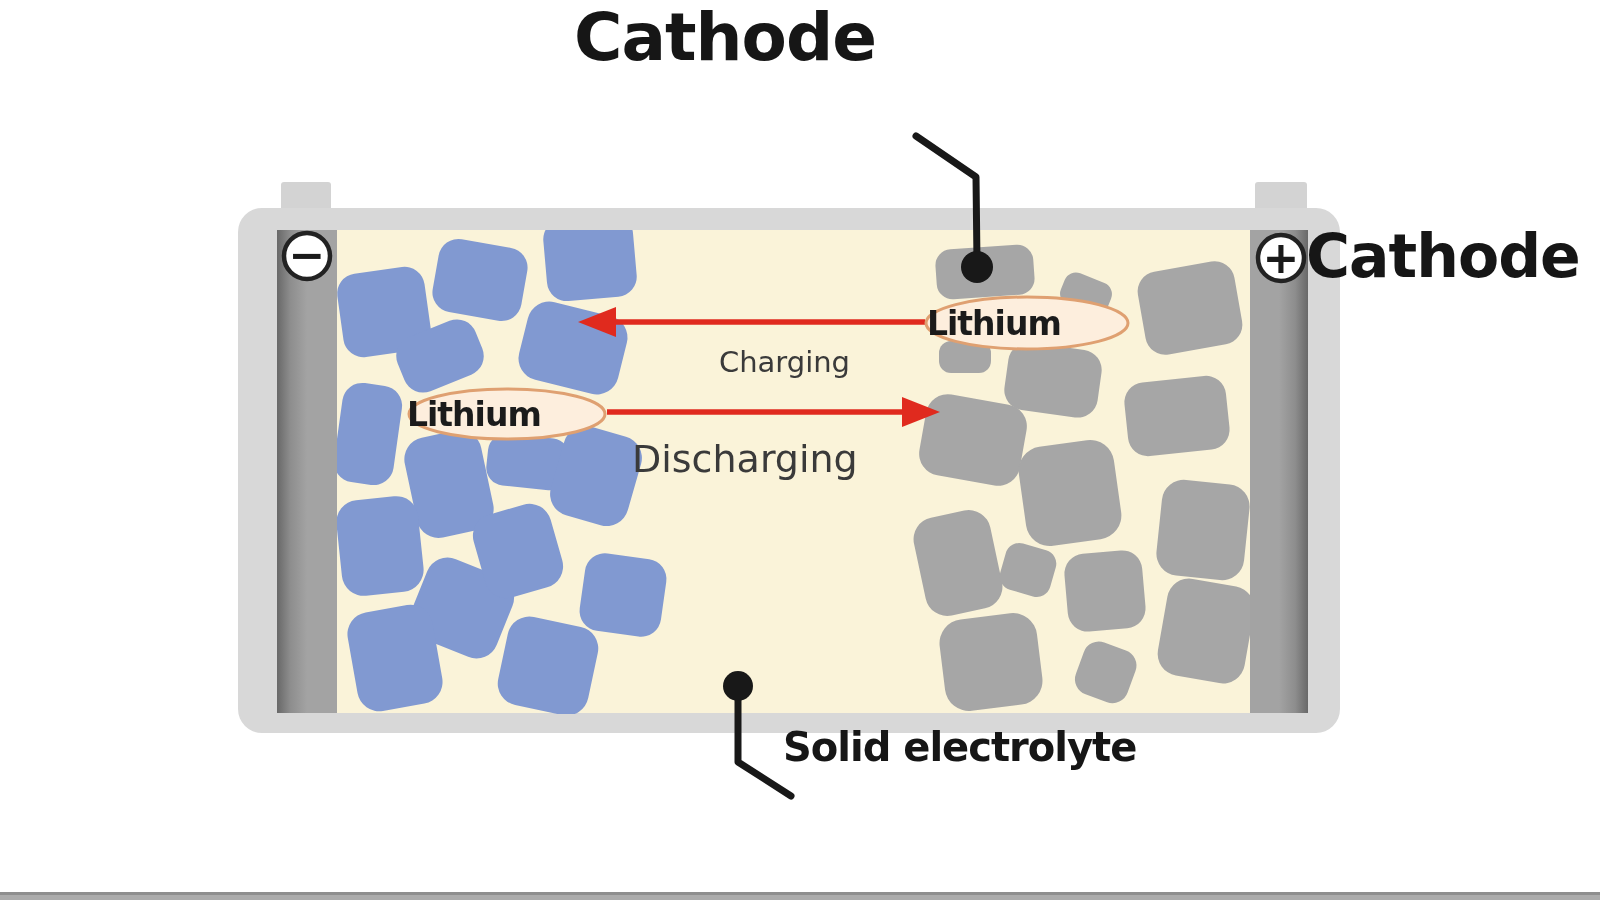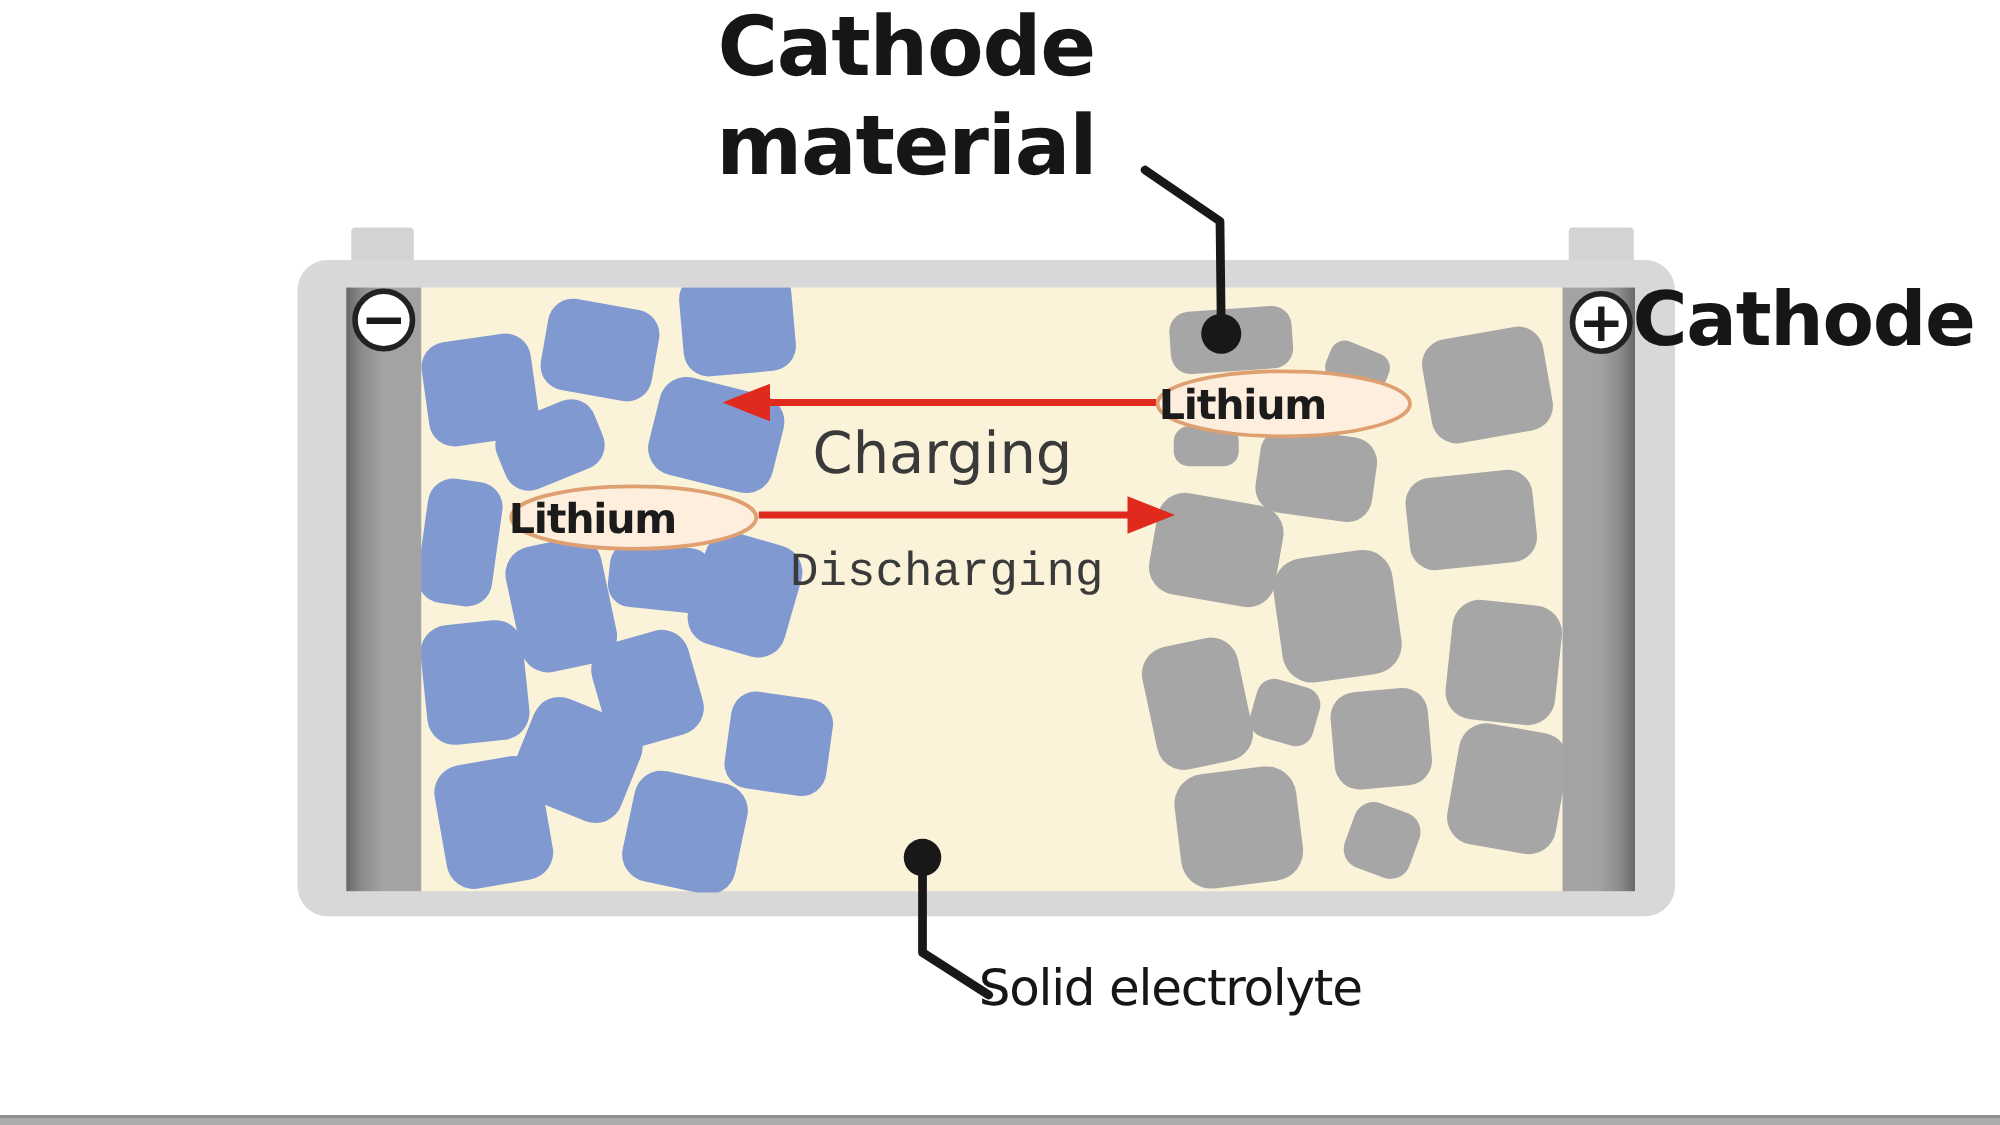--- a/index.html
+++ b/index.html
@@ -9,26 +9,26 @@
   }
   .stage svg{position:absolute;left:0;top:0;}
   .lbl{position:absolute;color:#161616;white-space:nowrap;}
   .title{
     left:510px;top:-2px;width:430px;text-align:center;
     font-size:66px;font-weight:700;line-height:79px;letter-spacing:-1px;
   }
   .title span{display:block;}
   .anode{left:30px;top:226px;font-size:60px;font-weight:700;line-height:64px;letter-spacing:-1px;}
   .cathode{left:1306px;top:224px;font-size:60px;font-weight:700;line-height:64px;letter-spacing:-1px;}
-  .charging{left:650px;top:340px;width:200px;text-align:right;font-size:46px;font-weight:400;color:#3a3a3a;line-height:44px;}
-  .discharging{left:632px;top:437px;width:220px;text-align:center;font-size:38px;font-weight:400;color:#3a3a3a;line-height:44px;font-family:Liberation Mono, monospace;}
+  .charging{left:650px;top:340px;width:200px;text-align:right;font-size:29px;font-weight:400;color:#3a3a3a;line-height:44px;}
+  .discharging{left:632px;top:437px;width:220px;text-align:center;font-size:38px;font-weight:400;color:#3a3a3a;line-height:44px;}
   .lith{width:200px;font-size:33px;font-weight:700;color:#1b1b1b;line-height:36px;letter-spacing:-1px;}
   .lith-left{left:407px;top:397px;}
   .lith-right{left:927px;top:306px;}
-  .electrolyte{left:783px;top:768px;font-size:40px;font-weight:400;line-height:46px;letter-spacing:-1px;}
+  .electrolyte{left:783px;top:724px;font-size:40px;font-weight:700;line-height:46px;letter-spacing:-1px;}
 </style>
 </head>
 <body>
 
 <div class="stage">
 
   <svg width="1600" height="900" viewBox="0 0 1600 900">
     <defs>
       <linearGradient id="stripL" x1="0" y1="0" x2="1" y2="0">
         <stop offset="0" stop-color="#686868"></stop>
@@ -126,21 +126,20 @@
     </g>
 
     <g>
       <rect x="0" y="892" width="1600" height="3" fill="#8e8e8e"></rect>
       <rect x="0" y="895" width="1600" height="5" fill="#ababab"></rect>
     </g>
   </svg>
 
   <div class="lbl title">
     <span>Cathode</span>
-    <span>material</span>
   </div>
   <div class="lbl cathode">Cathode</div>
   <div class="lbl charging">Charging</div>
   <div class="lbl discharging">Discharging</div>
   <div class="lbl lith lith-left">Lithium</div>
   <div class="lbl lith lith-right">Lithium</div>
   <div class="lbl electrolyte">Solid electrolyte</div>
 
 </div>
 

